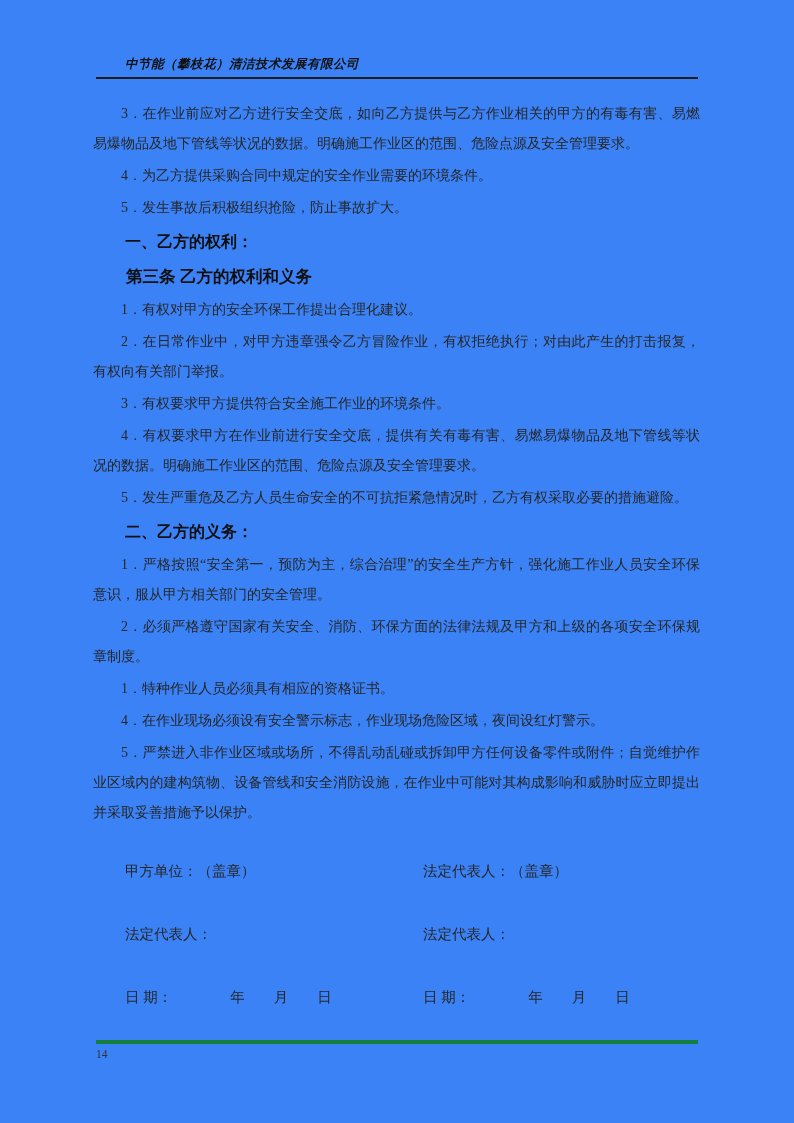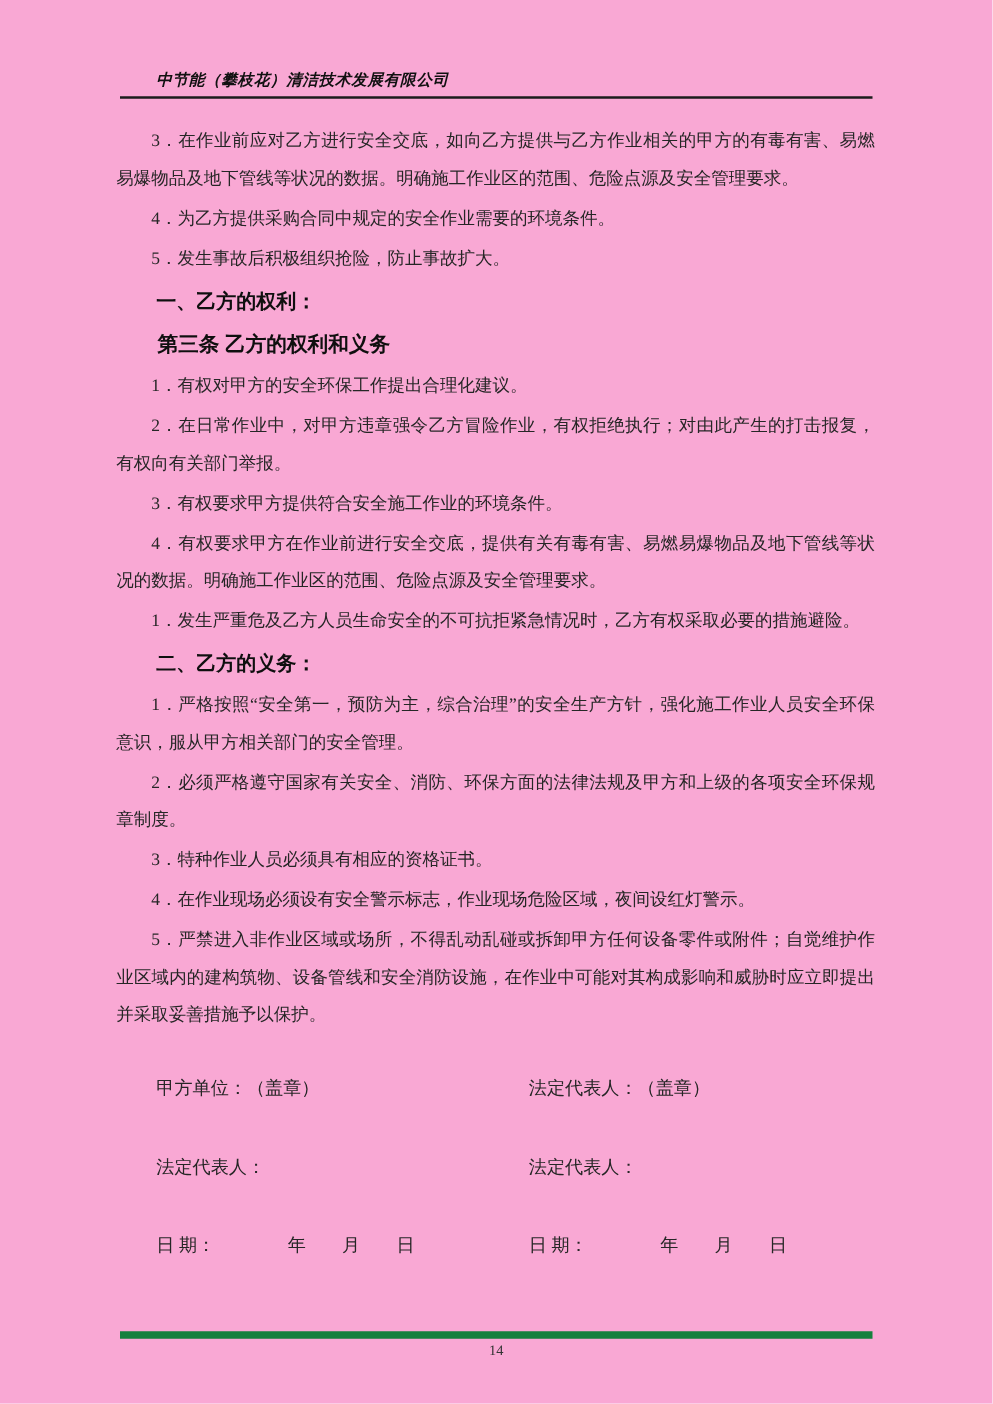--- a/index.html
+++ b/index.html
@@ -5,21 +5,21 @@
   html, body {
     margin: 0;
     padding: 0;
     background: #ffffff;
   }
   .page {
     position: relative;
     width: 794px;
     height: 1123px;
     margin: 0 auto;
-    background: #f9a8d4;
+    background: #3b82f6;
     overflow: hidden;
     font-family: "Liberation Serif", serif;
     color: #262626;
   }
   
   .doc-header {
     margin: 0 96px 0 96px;
     padding-top: 56px;
     border-bottom: 2px solid #1c1c1c;
   }
@@ -83,23 +83,21 @@
   .sig-cell-b {
     flex: 1;
     white-space: pre;
   }
   
   .doc-footer {
     position: absolute;
     top: 1040px;
     left: 96px;
     right: 96px;
-    border-top: 6px solid #15803d;
-    text-align: center;
-    margin-top: 25px;
+    border-top: 4px solid #15803d;
   }
   .page-number {
     display: inline-block;
     padding-top: 2px;
     font-size: 11.5px;
     color: #333333;
   }
 </style>
 </head>
 <body>
@@ -114,25 +112,25 @@
 
   <div class="para body">3．在作业前应对乙方进行安全交底，如向乙方提供与乙方作业相关的甲方的有毒有害、易燃易爆物品及地下管线等状况的数据。明确施工作业区的范围、危险点源及安全管理要求。</div>
       <div class="para body">4．为乙方提供采购合同中规定的安全作业需要的环境条件。</div>
       <div class="para body">5．发生事故后积极组织抢险，防止事故扩大。</div>
       <div class="para heading2">一、乙方的权利：</div>
       <div class="para heading1">第三条 乙方的权利和义务</div>
       <div class="para body">1．有权对甲方的安全环保工作提出合理化建议。</div>
       <div class="para body">2．在日常作业中，对甲方违章强令乙方冒险作业，有权拒绝执行；对由此产生的打击报复，有权向有关部门举报。</div>
       <div class="para body">3．有权要求甲方提供符合安全施工作业的环境条件。</div>
       <div class="para body">4．有权要求甲方在作业前进行安全交底，提供有关有毒有害、易燃易爆物品及地下管线等状况的数据。明确施工作业区的范围、危险点源及安全管理要求。</div>
-      <div class="para body">1．发生严重危及乙方人员生命安全的不可抗拒紧急情况时，乙方有权采取必要的措施避险。</div>
+      <div class="para body">5．发生严重危及乙方人员生命安全的不可抗拒紧急情况时，乙方有权采取必要的措施避险。</div>
       <div class="para heading2">二、乙方的义务：</div>
       <div class="para body">1．严格按照“安全第一，预防为主，综合治理”的安全生产方针，强化施工作业人员安全环保意识，服从甲方相关部门的安全管理。</div>
       <div class="para body">2．必须严格遵守国家有关安全、消防、环保方面的法律法规及甲方和上级的各项安全环保规章制度。</div>
-      <div class="para body">3．特种作业人员必须具有相应的资格证书。</div>
+      <div class="para body">1．特种作业人员必须具有相应的资格证书。</div>
       <div class="para body">4．在作业现场必须设有安全警示标志，作业现场危险区域，夜间设红灯警示。</div>
       <div class="para body">5．严禁进入非作业区域或场所，不得乱动乱碰或拆卸甲方任何设备零件或附件；自觉维护作业区域内的建构筑物、设备管线和安全消防设施，在作业中可能对其构成影响和威胁时应立即提出并采取妥善措施予以保护。</div>
     </div>
 
   <div class="signature">
     <div class="sig-row">
       <div class="sig-cell-a">甲方单位：（盖章）</div>
       <div class="sig-cell-b">法定代表人：（盖章）</div>
     </div>
     <div class="sig-row">

